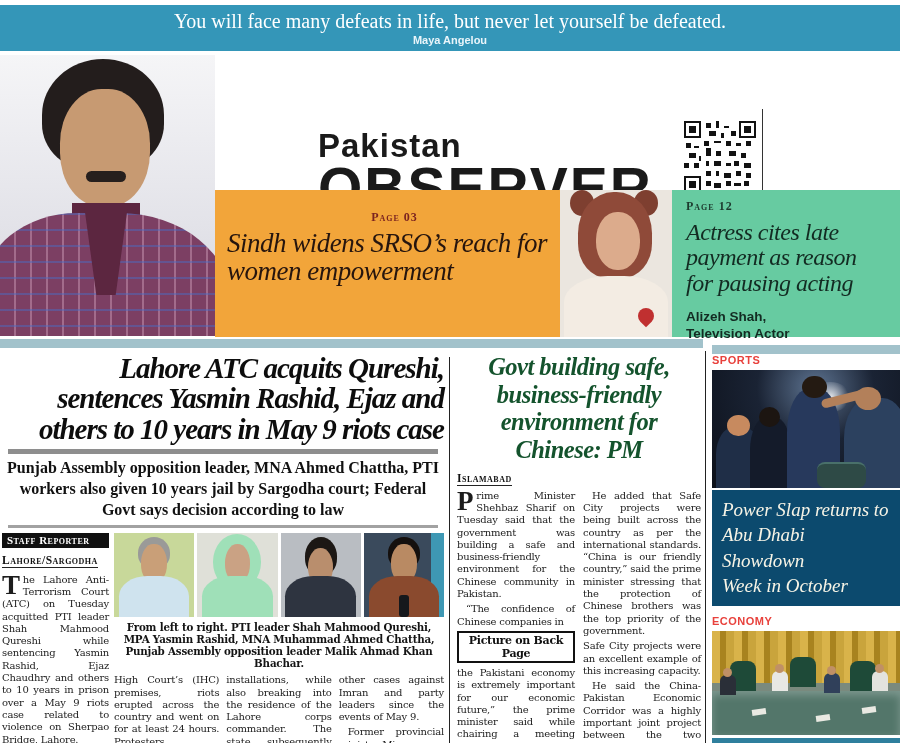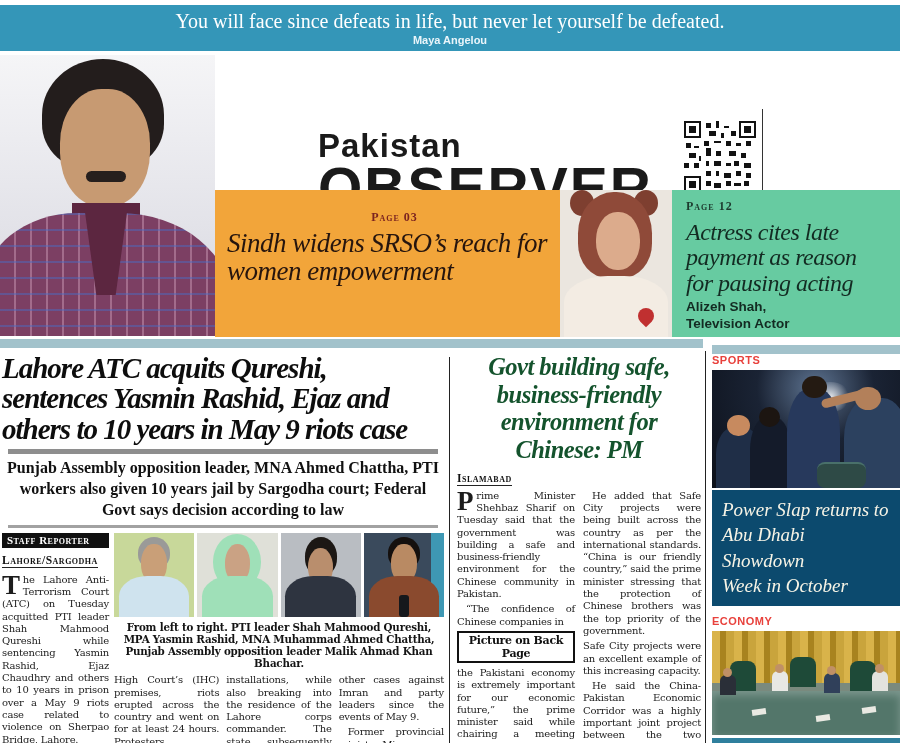--- a/index.html
+++ b/index.html
@@ -54,34 +54,34 @@
   .ac-hair { position:absolute; left:18px; top:2px; width:74px; height:86px; border-radius:48% 48% 40% 40%; background:#8f4a39; }
   .ac-bun { position:absolute; left:10px; top:0; width:24px; height:26px; border-radius:50%; background:#7e3f30; }
   .ac-bun2 { position:absolute; left:74px; top:0; width:24px; height:26px; border-radius:50%; background:#7e3f30; }
   .ac-face { position:absolute; left:36px; top:22px; width:44px; height:58px; border-radius:48%; background:#dcab8c; }
   .ac-body { position:absolute; left:4px; top:86px; width:104px; height:62px; border-radius:42% 42% 0 0; background:#f3ece3; }
   .ac-heart { position:absolute; left:78px; top:118px; width:16px; height:16px; background:#c03030; border-radius:50% 50% 0 50%; transform:rotate(45deg); }
   .teaser-green { position:absolute; left:672px; top:190px; width:228px; height:147px; background:#67cba1; padding:9px 0 0 14px; }
   .teaser-green .t-page { text-align:left; color:#1d3a2e; }
   .teaser-green .t-head { font-size:24px; line-height:1.06; color:#132b22; letter-spacing:-0.5px; margin-top:6px; }
   .teaser-green .t-attr { text-align:left; color:#132b22; font-size:13.5px; }
-  .teaser-green .t-attr-wrap { margin-top:3px; }
+  .teaser-green .t-attr-wrap { margin-top:13px; }
 
   
   .hbar { position:absolute; background:#a2c2cb; }
   .hbar-left { left:0; top:339px; width:703px; height:9px; }
   .hbar-right { left:712px; top:345px; width:188px; height:9px; }
   .vline { position:absolute; width:1px; background:#222; }
   .vline-1 { left:449px; top:357px; height:386px; }
   .vline-2 { left:705px; top:351px; height:392px; }
 
   
   .lead { position:absolute; left:2px; top:353px; width:442px; }
   .prewrap { white-space:pre-line;font-style:italic; }
-  .lead-head { font-size:29px; font-weight:bold; letter-spacing:-1px; line-height:1.05; text-align:left; color:#0d0d0d; }
+  .lead-head { font-size:29px; font-weight:bold; letter-spacing:-1px; line-height:1.05; text-align:right; color:#0d0d0d; }
   .rule-thick { height:5px; background:#8e8e8e; margin:5px 6px 4px; }
   .rule-thin { height:3px; background:#a2a2a2; margin:4px 6px 5px; }
   .lead-sub { font-size:16px; font-weight:bold; text-align:center; line-height:1.3; color:#111; padding:0 4px; }
   .lead-body { display:flex; margin-top:2px; }
   .lead-colA { width:107px; flex:none; margin-right:5px; }
   .byline-box { background:#101010; color:#fff; font-variant:small-caps; font-weight:bold; font-size:11px; padding:1px 5px 2px; letter-spacing:0.5px; }
   .dateline { font-variant:small-caps; font-weight:bold; font-size:11.5px; letter-spacing:0.5px; border-bottom:1px solid #222; display:inline-block; margin:6px 0 6px; padding-bottom:1px; color:#111; }
   .body-p { font-family:"DejaVu Serif", serif; font-size:10px; line-height:1.23; text-align:justify; color:#1c1c1c; margin-bottom:3px; letter-spacing:-0.2px; }
   .indent { text-indent:9px; }
   .dropcap { float:left; font-size:27px; line-height:23px; font-weight:bold; padding-right:3px; font-family:"Liberation Serif", serif; }
@@ -135,21 +135,21 @@
   .ec-head { position:absolute; width:9px; height:9px; border-radius:50%; background:#c09066; }
   .ec-paper { position:absolute; width:14px; height:6px; background:#e9e9e2; transform:rotate(-8deg); }
   .econ-head { width:188px; background:#2f7f9d; color:#f2f7f9; font-size:19px; line-height:1.2; padding:10px 10px 11px; margin-top:3px; }
 </style>
 </head>
 <body>
 
 <div class="page">
 
   <div class="quote-banner">
-    <div class="quote-text">You will face since defeats in life, but never let yourself be defeated.</div>
+    <div class="quote-text">You will face many defeats in life, but never let yourself be defeated.</div>
     <div class="quote-author">Maya Angelou</div>
   </div>
 
   <div class="masthead">
     <div class="mast-center">
       <div class="title-top">Pakistan</div>
       <div class="title-main">OBSERVER</div>
       <div class="tagline-row">
         <span>Eyes &amp; Ears of Pakistan</span>
         <span>Widely read and trusted Daily</span>

